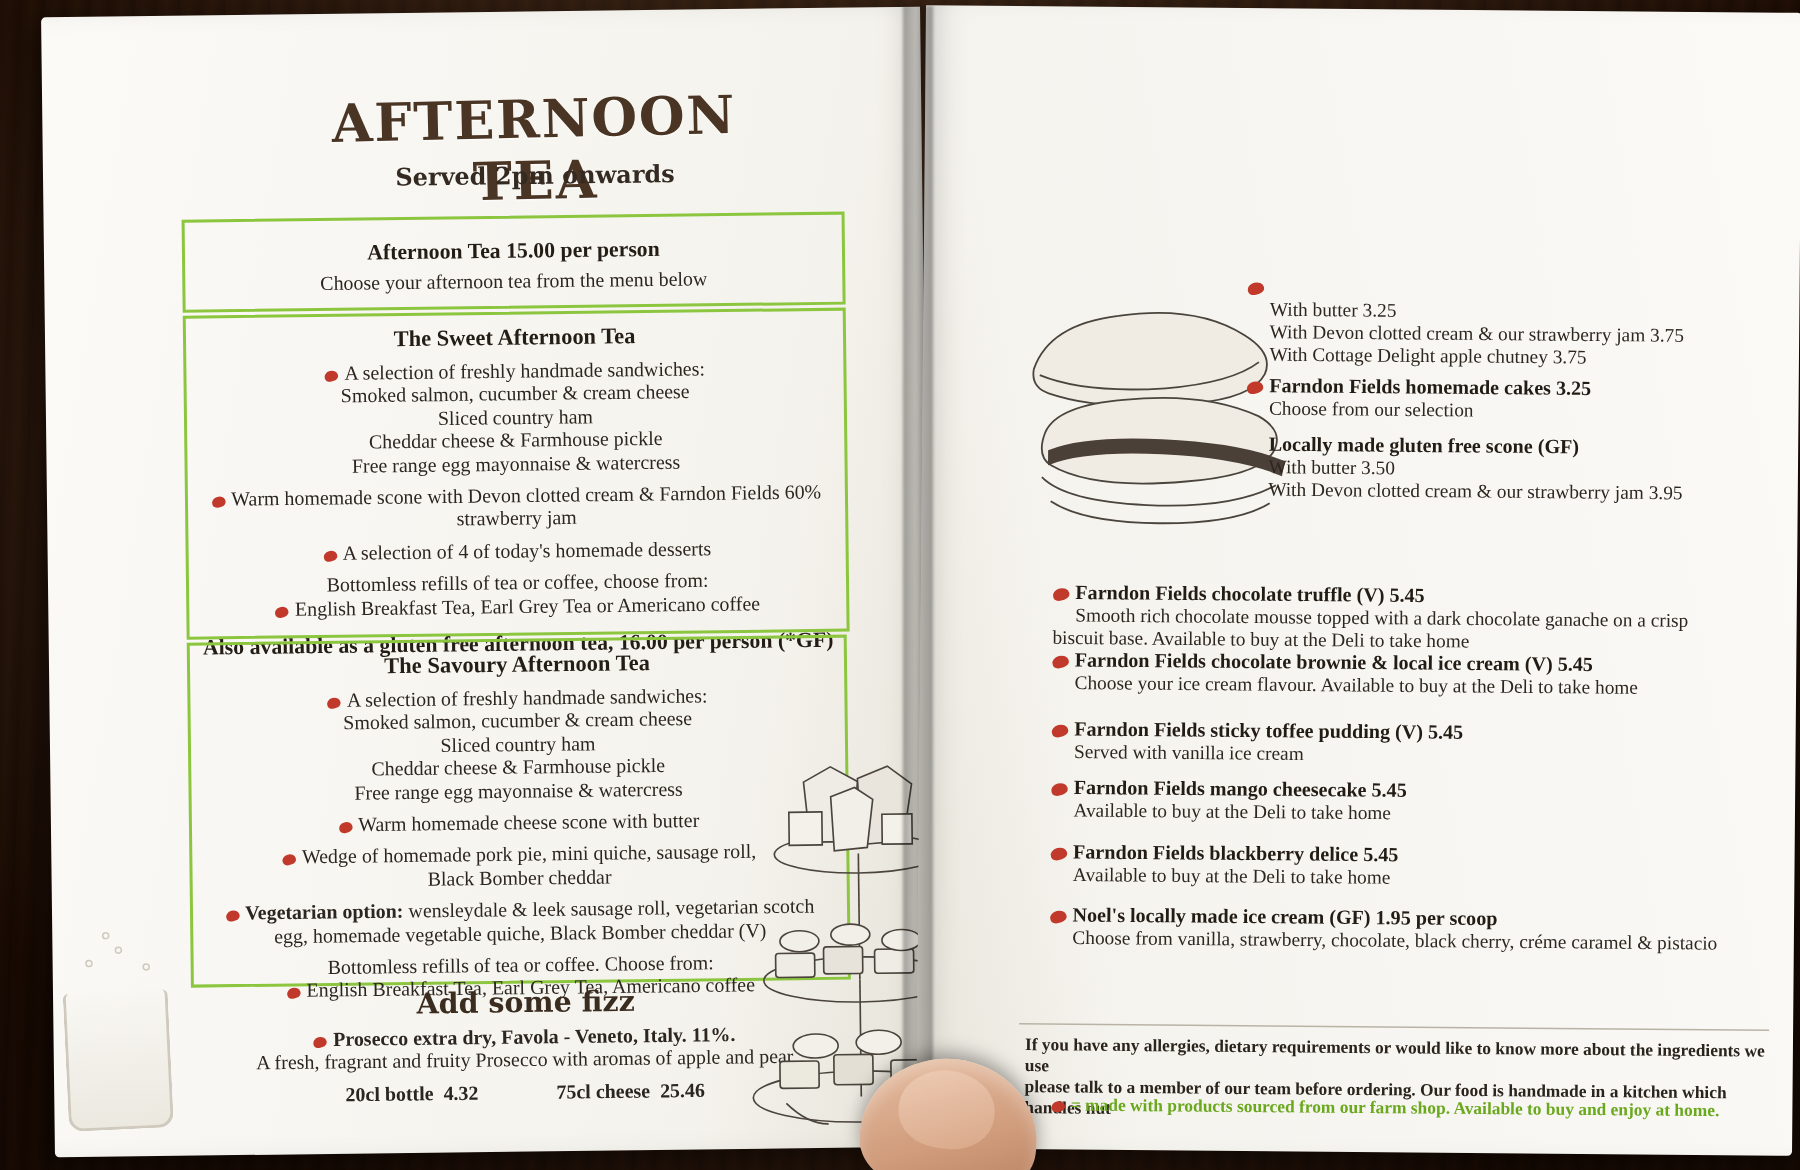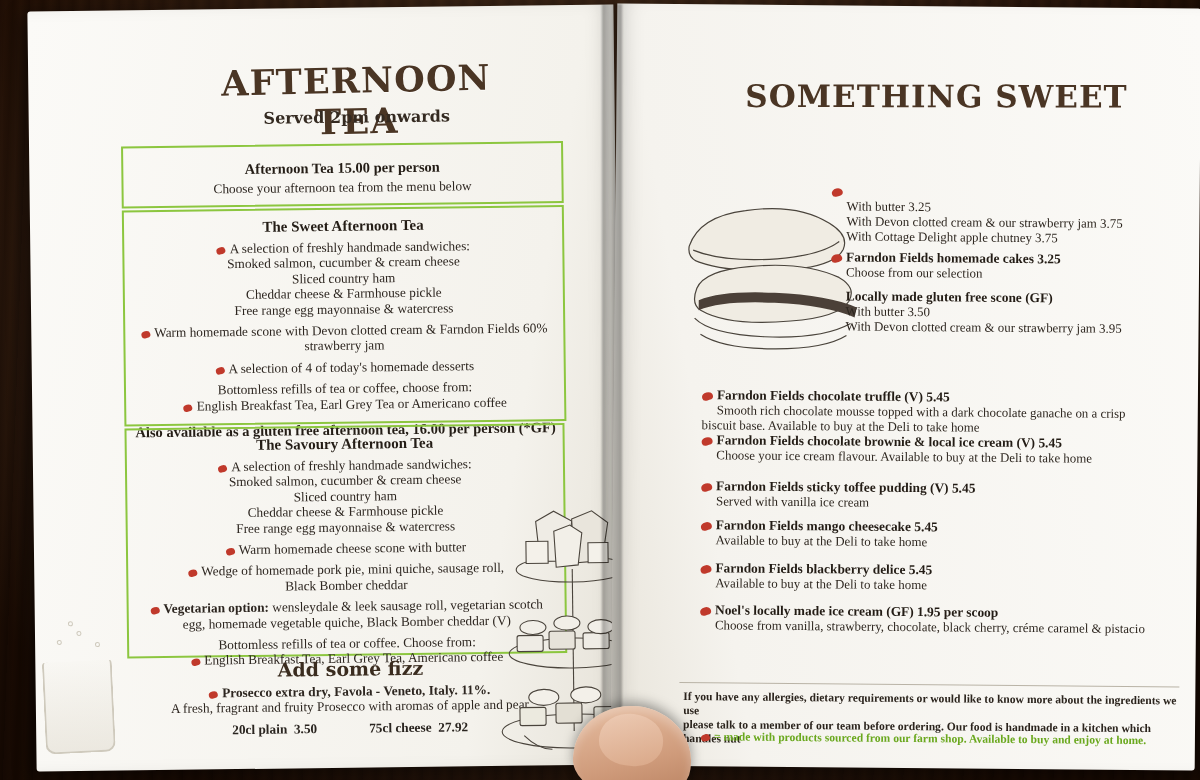--- a/index.html
+++ b/index.html
@@ -218,24 +218,24 @@
           <div class="ln"><span class="bullet sm"></span><span>English Breakfast Tea, Earl Grey Tea, Americano coffee</span></div>
         </div>
       </div>
 
       <div class="fizz-h">Add some fizz</div>
       <div class="blk" style="left:96px; top:676px; width:436px;">
         <div class="ln"><span class="bullet sm"></span><span style="font-weight:bold">Prosecco extra dry, Favola - Veneto, Italy. 11%.</span></div>
         <div class="ln">A fresh, fragrant and fruity Prosecco with aromas of apple and pear</div>
         <div style="margin-top:6px; display:flex; justify-content:center; gap:52px; font-weight:bold; font-size:13.3px;">
           <span>
-            <span>20cl plain</span>&nbsp;&nbsp;<span>3.50</span>
+            <span>20cl bottle</span>&nbsp;&nbsp;<span>4.32</span>
           </span>
           <span>
-            <span>75cl cheese</span>&nbsp;&nbsp;<span>27.92</span>
+            <span>75cl cheese</span>&nbsp;&nbsp;<span>25.46</span>
           </span>
         </div>
       </div>
 
       <svg class="ill" style="left:458px; top:498px;" width="160" height="252" viewBox="0 0 160 252">
         <g stroke="#4a443c" stroke-width="1.1" fill="none">
           <ellipse cx="80" cy="66" rx="56" ry="13"></ellipse>
           <ellipse cx="80" cy="150" rx="64" ry="15"></ellipse>
           <ellipse cx="80" cy="228" rx="72" ry="17"></ellipse>
           <line x1="80" y1="66" x2="80" y2="150"></line>
@@ -267,21 +267,20 @@
         <div class="bubble" style="left:52px; top:-18px;"></div>
         <div class="bubble" style="left:26px; top:-40px;"></div>
       </div>
 
     </div>
   </div>
 
   <div class="page page-right">
     <div class="inner">
 
-      <div class="title-r">SOMETHING SWEET</div>
 
       <svg class="ill" style="left:52px; top:180px;" width="210" height="180" viewBox="0 0 210 180">
         <g stroke="#4a443c" stroke-width="1.2" fill="none">
           <path d="M22 62 q10 -30 56 -36 q52 -8 84 12 q20 12 14 26 q-8 16 -48 20 q-60 6 -96 -6 q-12 -4 -10 -16 z" fill="#f0ece3"></path>
           <path d="M26 66 q30 12 84 8 q44 -4 62 -18"></path>
           <path d="M30 104 q8 -18 52 -22 q54 -6 90 10 q18 10 10 24 q-10 16 -58 20 q-62 6 -90 -10 q-10 -6 -4 -22 z" fill="#f0ece3"></path>
           <path d="M32 116 q24 -10 76 -8 q54 2 82 14 l-2 10 q-28 -12 -80 -14 q-52 -2 -76 8 z" fill="#4b4038" stroke="none"></path>
           <path d="M28 134 q16 16 70 18 q58 2 86 -14"></path>
           <path d="M34 150 q22 14 72 14 q52 0 74 -14"></path>
         </g>

